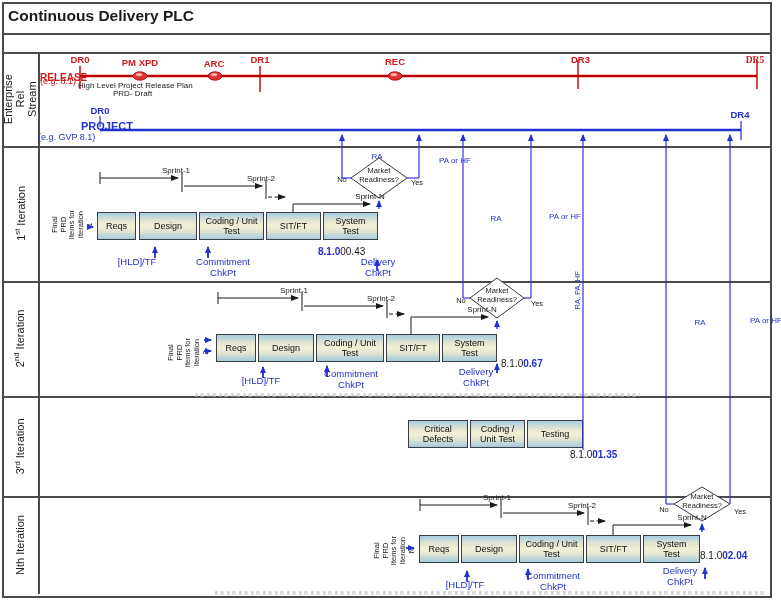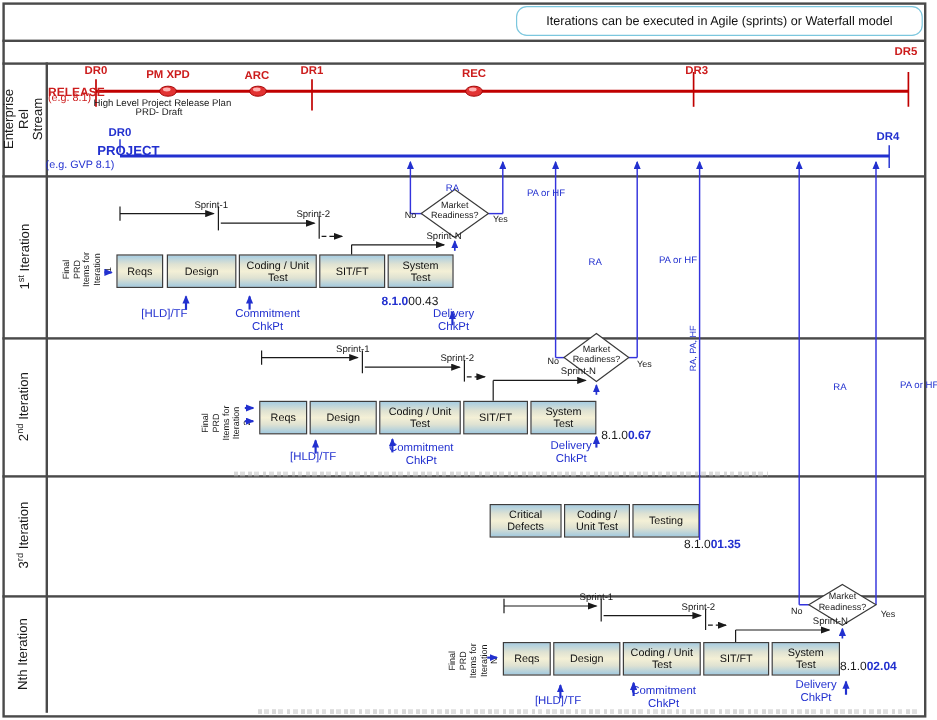--- a/index.html
+++ b/index.html
@@ -41,21 +41,21 @@
 
   <div class="frame"></div>
   <div class="sep" style="left:2px;top:33px;width:768px;height:2px;"></div>
   <div class="sep" style="left:2px;top:52px;width:768px;height:2px;"></div>
   <div class="sep" style="left:2px;top:146px;width:768px;height:2px;"></div>
   <div class="sep" style="left:2px;top:281px;width:768px;height:2px;"></div>
   <div class="sep" style="left:2px;top:396px;width:768px;height:2px;"></div>
   <div class="sep" style="left:2px;top:496px;width:768px;height:2px;"></div>
   <div class="sep" style="left:38px;top:52px;width:2px;height:542px;"></div>
 
-  <div class="banner">Iterations can be executed in Agile (sprints) or Waterfall model</div>
+  <div class="lbl f15 b blk" style="left:8px;top:7px;">Continuous Delivery PLC</div>
 
   <div class="vwrap" style="left:4px;top:54px;width:32px;height:90px;">
     <span class="rotm f11 blk" style="width:92px;">Enterprise Rel Stream</span>
   </div>
   <div class="vwrap" style="left:4px;top:148px;width:32px;height:131px;">
     <span class="rot f11 blk"><span>1</span><sup>st</sup><span> Iteration</span></span>
   </div>
   <div class="vwrap" style="left:4px;top:283px;width:32px;height:111px;">
     <span class="rot f11 blk"><span>2</span><sup>nd</sup><span> Iteration</span></span>
   </div>
@@ -67,21 +67,21 @@
   </div>
 
   <div class="lbl f10 b red" style="left:40px;top:72px;">RELEASE</div>
   <div class="lbl f9 red" style="left:40px;top:77px;text-align:right;">(e.g. 8.1)</div>
   <div class="lbl f95 b red ctr" style="left:68px;top:55px;width:24px;">DR0</div>
   <div class="lbl f95 b red ctr" style="left:120px;top:58px;width:40px;">PM XPD</div>
   <div class="lbl f95 b red ctr" style="left:200px;top:59px;width:28px;">ARC</div>
   <div class="lbl f95 b red ctr" style="left:248px;top:55px;width:24px;">DR1</div>
   <div class="lbl f95 b red ctr" style="left:381px;top:57px;width:28px;">REC</div>
   <div class="lbl f95 b red ctr" style="left:566px;top:55px;width:24px;text-align:right;">DR3</div>
-  <div class="lbl f95 b red ctr" style="left:743px;top:39px;width:24px;">DR5</div>
+  <div class="lbl f95 b red ctr" style="left:743px;top:55px;width:24px;font-family:Liberation Serif, serif;">DR5</div>
   <div class="lbl f8 blk" style="left:77px;top:90px;">PRD- Draft</div>
   <div class="lbl f8 blk" style="left:42px;top:82px;">High Level Project Release Plan</div>
   <div class="lbl f95 b blue ctr" style="left:87px;top:106px;width:26px;">DR0</div>
   <div class="lbl f11 b blue" style="left:41px;top:120px;padding-left:40px;">PROJECT</div>
   <div class="lbl f9 blue" style="left:38px;top:133px;">(e.g. GVP 8.1)</div>
   <div class="lbl f95 b blue ctr" style="left:727px;top:110px;width:26px;">DR4</div>
 
   <div class="lbl f8 blue ctr" style="left:331px;top:153px;width:20px;">RA</div>
   <div class="lbl f8 blue ctr" style="left:398px;top:157px;width:42px;">PA or HF</div>
   <div class="lbl f8 blue ctr" style="left:450px;top:215px;width:20px;">RA</div>

